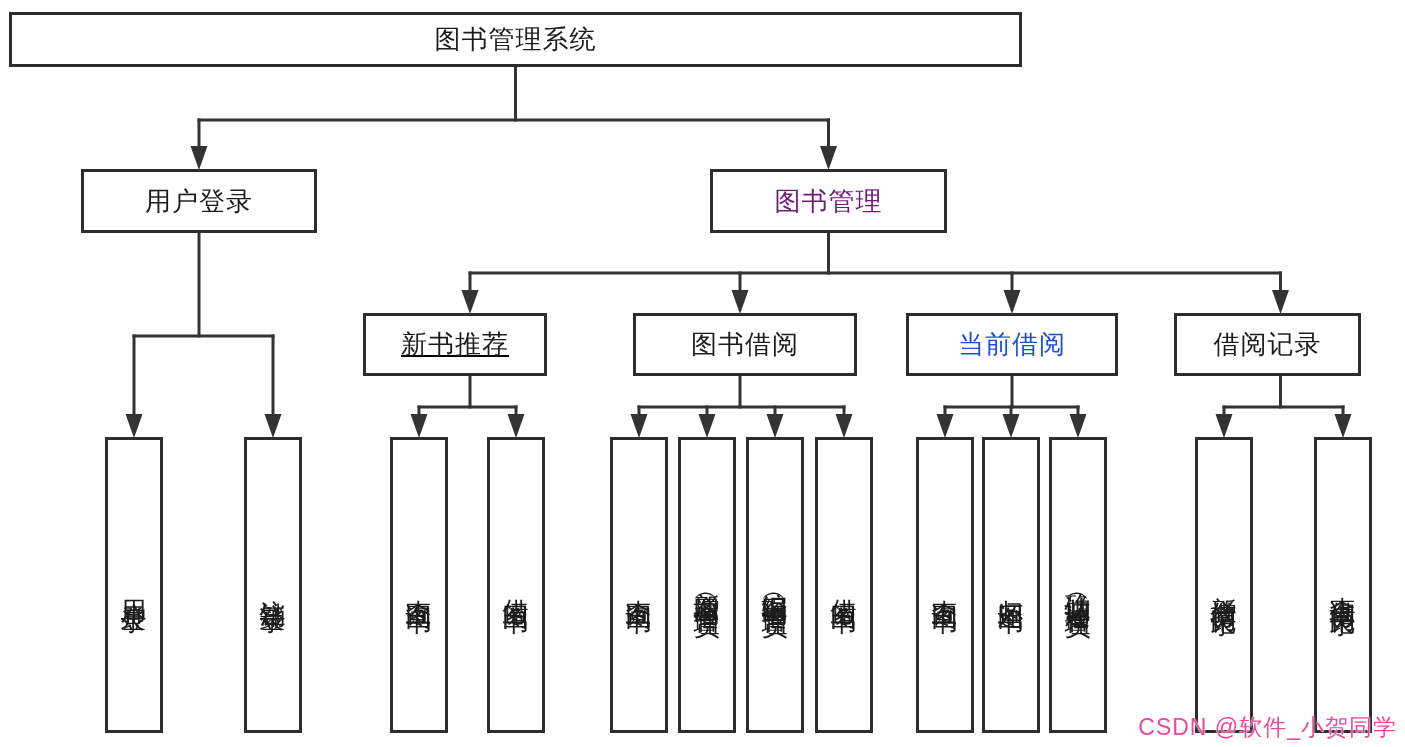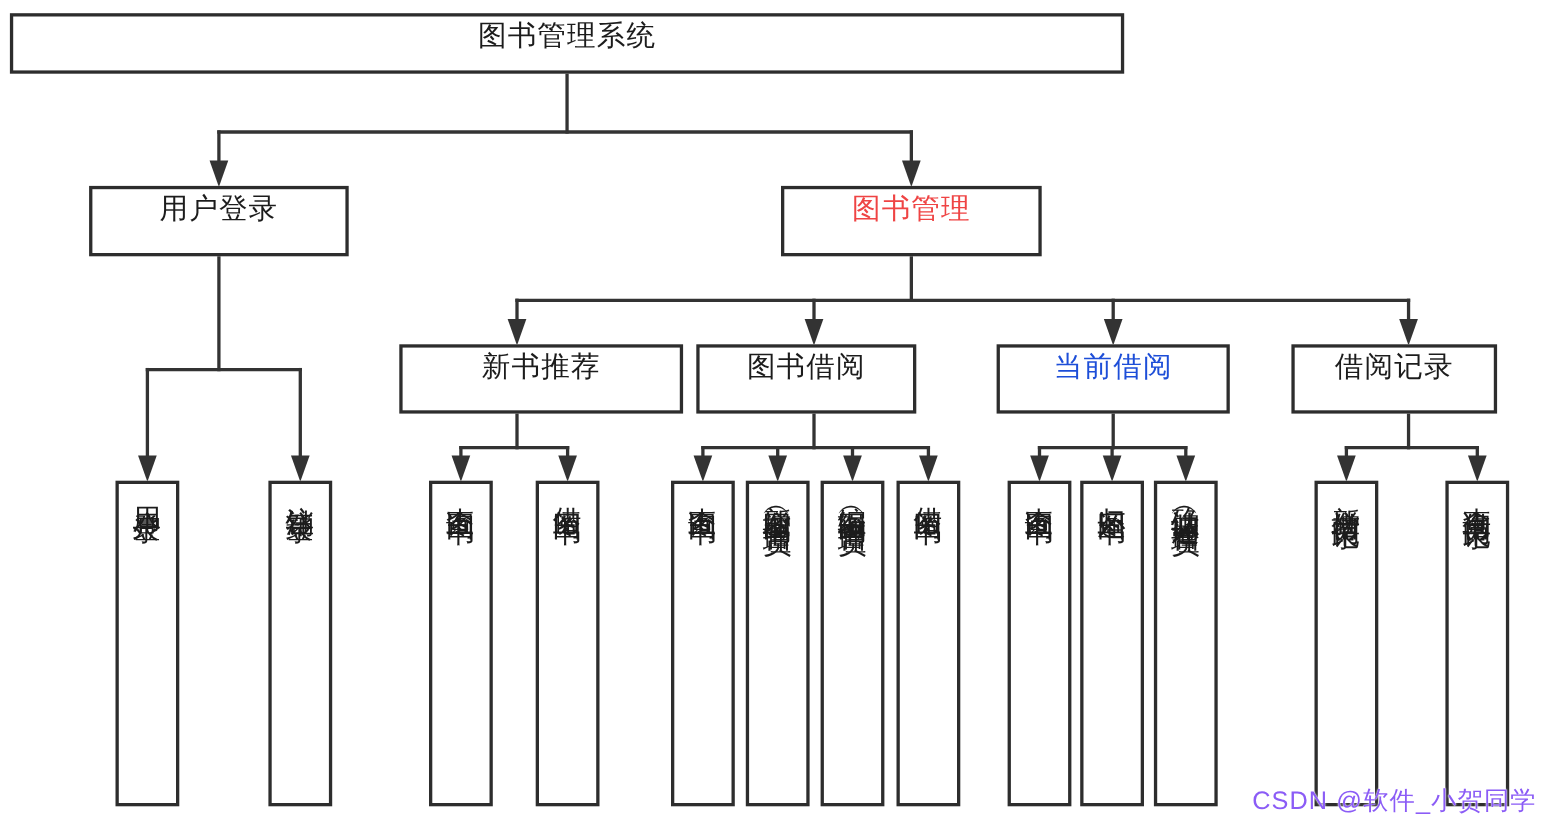--- a/index.html
+++ b/index.html
@@ -20,21 +20,21 @@
     left: 0;
     top: 0;
     z-index: 1;
   }
   .node {
     position: absolute;
     box-sizing: border-box;
     background: #ffffff;
     border: 3px solid #2d2d2d;
     display: flex;
-    align-items: flex-start;
+    align-items: center;
     justify-content: center;
     z-index: 2;
   }
   .node .label {
     color: #1c1c1c;
     font-size: 26px;
     font-weight: 500;
     letter-spacing: 1px;
     white-space: nowrap;
     text-align: center;
@@ -46,21 +46,21 @@
     letter-spacing: 3px;
     line-height: 1.0;
     white-space: normal;
   }
   #watermark {
     position: absolute;
     right: 8px;
     bottom: 4px;
     z-index: 3;
     font-size: 23px;
-    color: #8b5cf6;
+    color: #ec4899;
     letter-spacing: 1px;
     text-shadow: 0 0 2px #ffffff, 0 0 1px #ffffff;
     white-space: nowrap;
   }
 </style>
 </head>
 <body>
 
 <div id="canvas">
   <svg id="edges" width="1405" height="747">
@@ -118,26 +118,26 @@
       <polygon points="1334.5,414 1351.5,414 1343,438" fill="#333333"></polygon>
     </svg>
   <div id="watermark">CSDN @软件_小贺同学</div>
 <div class="node" style="left: 9px; top: 12px; width: 1013px; height: 55px; border-color: rgb(45, 45, 45);">
       <span class="label" style="color: rgb(28, 28, 28);">图书管理系统</span>
     </div>
     <div class="node" style="left: 81px; top: 169px; width: 236px; height: 64px; border-color: rgb(45, 45, 45);">
       <span class="label" style="color: rgb(28, 28, 28);">用户登录</span>
     </div>
     <div class="node" style="left: 710px; top: 169px; width: 237px; height: 64px; border-color: rgb(45, 45, 45);">
-      <span class="label" style="color: #ef4444;">图书管理</span>
+      <span class="label" style="color: #701a75;">图书管理</span>
     </div>
-    <div class="node" style="left: 363px; top: 313px; width: 258px; height: 63px; border-color: rgb(45, 45, 45);">
+    <div class="node" style="left: 363px; top: 313px; width: 184px; height: 63px; border-color: rgb(45, 45, 45); text-decoration: underline;">
       <span class="label" style="color: rgb(28, 28, 28);">新书推荐</span>
     </div>
-    <div class="node" style="left: 633px; top: 313px; width: 200px; height: 63px; border-color: rgb(45, 45, 45);">
+    <div class="node" style="left: 633px; top: 313px; width: 224px; height: 63px; border-color: rgb(45, 45, 45);">
       <span class="label" style="color: rgb(28, 28, 28);">图书借阅</span>
     </div>
     <div class="node" style="left: 906px; top: 313px; width: 212px; height: 63px; border-color: rgb(45, 45, 45);">
       <span class="label" style="color: #1d4ed8;">当前借阅</span>
     </div>
     <div class="node" style="left: 1174px; top: 313px; width: 187px; height: 63px; border-color: rgb(45, 45, 45);">
       <span class="label" style="color: rgb(28, 28, 28);">借阅记录</span>
     </div>
     <div class="node vertical" style="left: 105px; top: 437px; width: 58px; height: 296px; border-color: rgb(45, 45, 45);">
       <span class="label" style="color: rgb(28, 28, 28);">用户登录</span>

